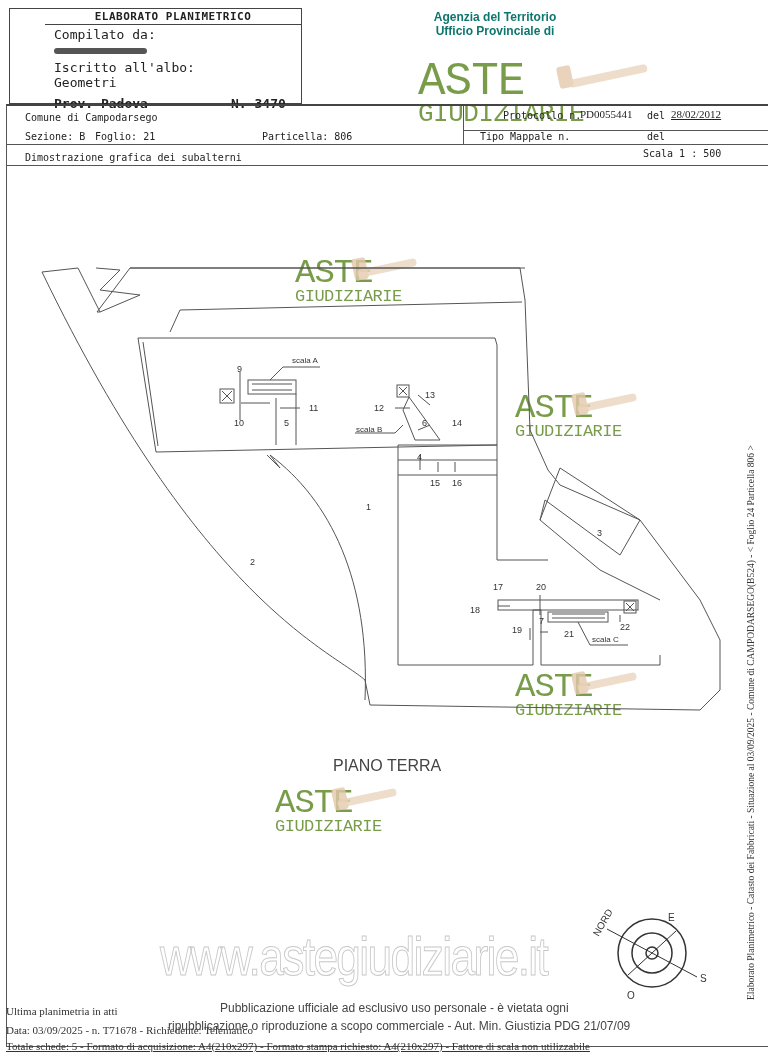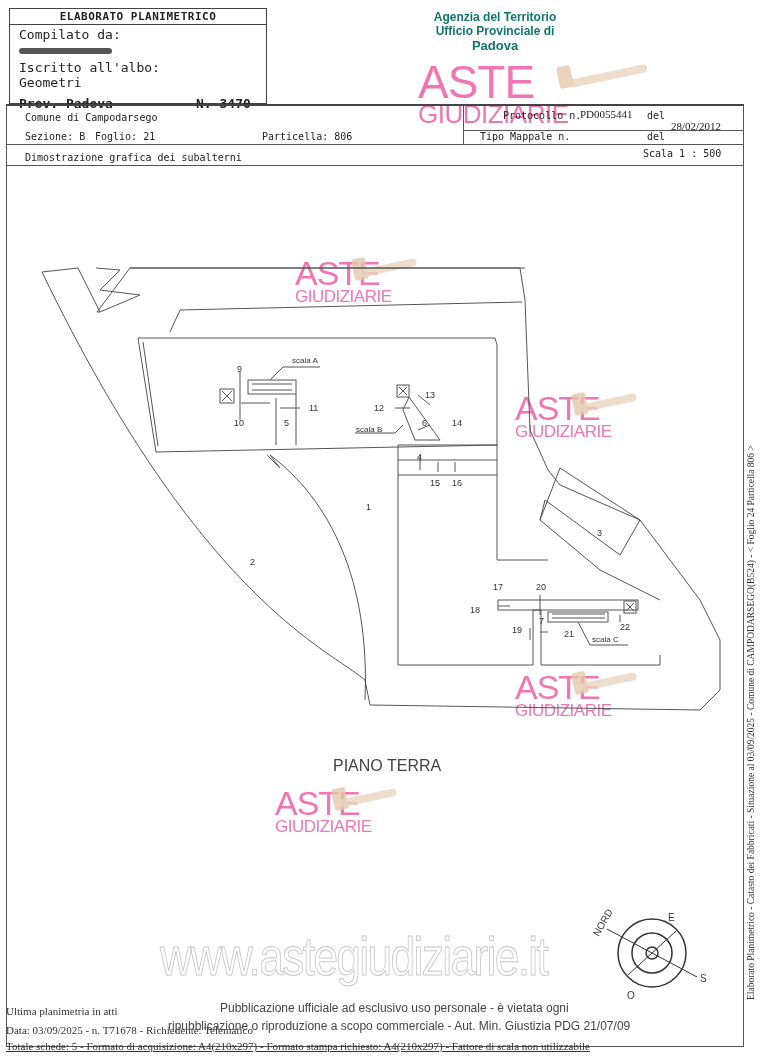--- a/index.html
+++ b/index.html
@@ -1,36 +1,36 @@
 <!DOCTYPE html>
 <html><head>
 <meta charset="utf-8">
 <style>
   html, body { margin:0; padding:0; background:#fff; }
   body { width:768px; height:1061px; position:relative; overflow:hidden; font-family:"Liberation Serif", serif; color:#222; }
-  .mono { font-family:"DejaVu Sans Mono", "Liberation Mono", monospace; }
+  .mono { font-family:"DejaVu Sans Mono", "Liberation Mono", monospace;padding-left:35px; }
   .abs { position:absolute; }
 
   #hdr-box { left:9px; top:8px; width:256px; height:94px; border:1.5px solid #444; }
   #hdr-box .title { height:15px; border-bottom:1.5px solid #444; text-align:center; font-size:11px; font-weight:bold; letter-spacing:0.5px; line-height:15px; }
   #hdr-box .row { font-size:13px; padding-left:9px; }
 
   #agency { left:380px; top:10px; width:230px; text-align:center; font-family:"Liberation Sans", sans-serif; color:#0f766e; }
   #agency .l1 { font-size:12px; font-weight:bold; }
   #agency .l2 { font-size:14px; font-weight:bold; }
   #agency .l3 { font-size:12px; font-weight:bold; }
   #agency .l4 { font-size:13px; font-weight:bold; }
 
   #frame { left:6px; top:104px; width:736px; height:940px; border:1.5px solid #555; border-top:2px solid #444; }
   .hline { position:absolute; left:0; right:0; height:0; border-top:1.5px solid #555; }
   .vline { position:absolute; width:0; border-left:1.5px solid #555; }
   .info { font-size:10px; position:absolute;margin-left:12px; }
   .info.hw { font-family:"Liberation Serif", serif; font-size:11px; }
 
-  .wm { position:absolute; font-family:Liberation Sans, sans-serif; color:#ec4899; opacity:0.75; line-height:0.9; }
+  .wm { position:absolute; font-family:Liberation Mono, monospace; color:#4d7c0f; opacity:0.75; line-height:0.9; }
   .wm .a { font-size:34px; letter-spacing:-1px; }
   .wm .g { font-size:17px; letter-spacing:-0.5px; }
   .wm .gavel { position:absolute; left:62px; top:6px; width:60px; height:8px; background:#e4c7a8; transform:rotate(-12deg); border-radius:4px; opacity:0.8; }
   .wm .gavel-h { position:absolute; left:58px; top:0px; width:14px; height:22px; background:#d9b58f; border-radius:3px; opacity:0.8; transform:rotate(-12deg); }
 
   #plan-title { left:333px; top:757px; font-size:16px; font-family:"Liberation Sans", sans-serif; color:#444; }
   #site { left:160px; top:925px; font-family:"Liberation Sans", sans-serif; font-size:54px; color:#fff; -webkit-text-stroke:1px #c8c8c8; letter-spacing:-2px; transform:scaleX(0.82); transform-origin:left; }
 
   .lbl { position:absolute; font-family:"Liberation Sans", sans-serif; font-size:9px; color:#333; }
 
@@ -51,21 +51,20 @@
   <div class="row">Geometri</div>
   <div class="row" style="margin-top:6px; position:relative;font-weight:bold;">
     <span>Prov. Padova</span>
     <span style="position:absolute; left:186px;">N.  3470</span>
   </div>
 </div>
 
 <div id="agency" class="abs">
   <div class="l1">Agenzia del Territorio</div>
   <div class="l3">Ufficio Provinciale di</div>
-  <div class="l4">Padova</div>
 </div>
 
 <div class="wm" style="left:418px; top:62px;">
   <div class="a" style="font-size:46px">ASTE</div>
   <div class="g" style="font-size:26px">GIUDIZIARIE</div>
   <div class="gavel-h" style="left:140px;top:4px"></div>
     <div class="gavel" style="left:150px;top:10px;width:80px"></div>
 </div>
 <div class="wm" style="left:295px; top:258px;">
   <div class="a">ASTE</div>
@@ -99,21 +98,21 @@
   <div class="vline" style="left:456px; top:0; height:38px;"></div>
 
   <div class="info" style="left:6px; top:6px;">Comune di Campodarsego</div>
   <div class="info" style="left:6px; top:25px;">Sezione: B</div>
   <div class="info" style="left:76px; top:25px;">Foglio: 21</div>
   <div class="info" style="left:243px; top:25px;">Particella: 806</div>
 
   <div class="info" style="left:484px; top:4px;">Protocollo n.</div>
   <div class="info hw" style="left:561px; top:2px;">PD0055441</div>
   <div class="info" style="left:628px; top:4px;">del</div>
-  <div class="info hw" style="left:652px; top:14px;">28/02/2012</div>
+  <div class="info hw" style="left:652px; top:2px;text-decoration:underline;">28/02/2012</div>
   <div class="info" style="left:461px; top:25px;">Tipo Mappale n.</div>
   <div class="info" style="left:628px; top:25px;">del</div>
 
   <div class="info" style="left:6px; top:46px;">Dimostrazione grafica dei subalterni</div>
   <div class="info" style="left:624px; top:42px;">Scala 1 : 500</div>
 </div>
 
 <svg class="abs" style="left:0; top:0;" width="768" height="1061">
   <g fill="none" stroke="#555" stroke-width="1">
 

